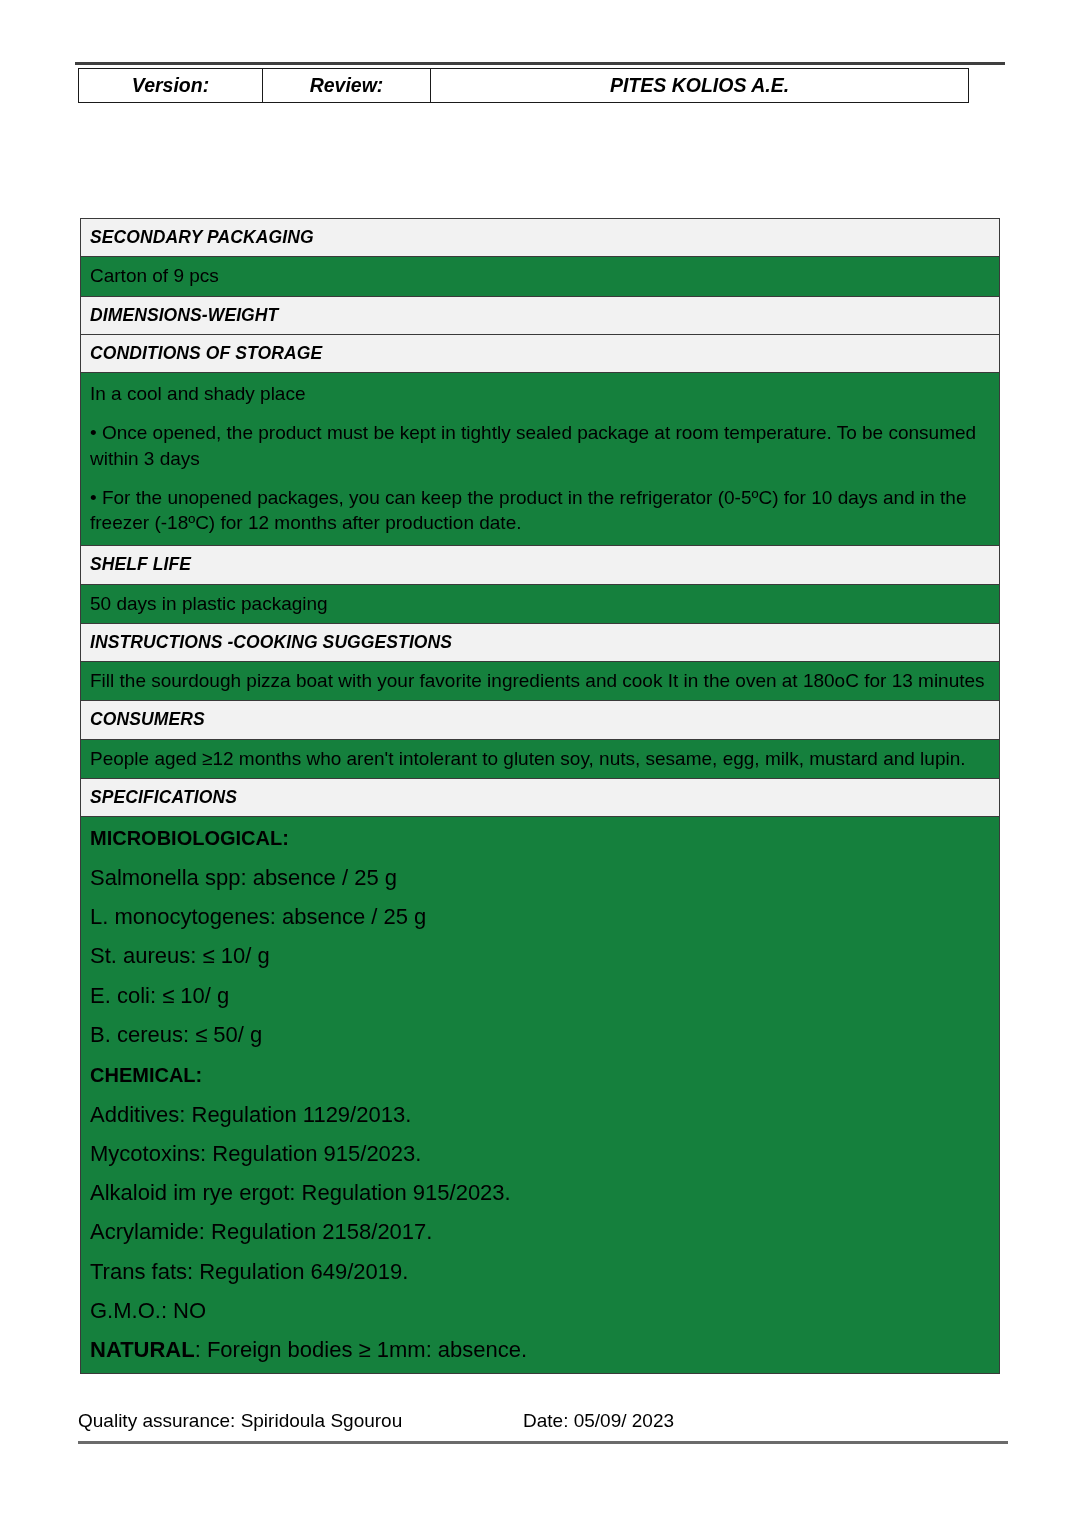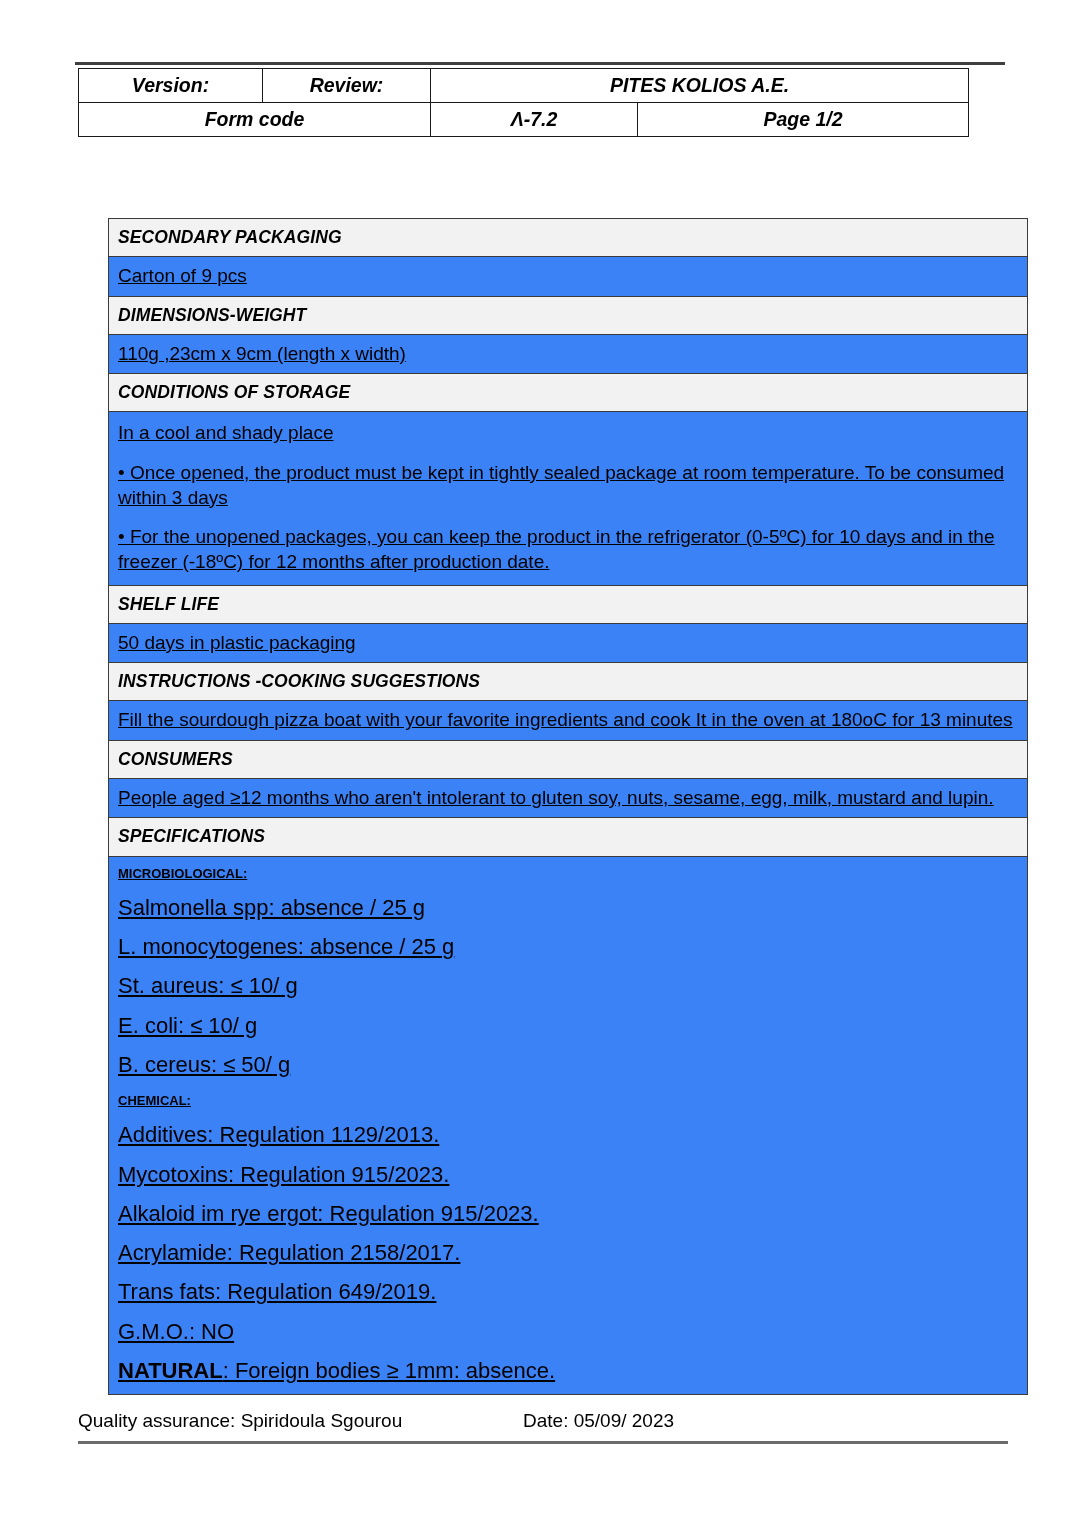--- a/index.html
+++ b/index.html
@@ -67,52 +67,50 @@
   }
 
   
   .main-table {
     position: absolute;
     left: 80px;
     top: 218px;
     width: 920px;
     border-collapse: collapse;
     table-layout: fixed;
-    margin-left: 28px;
   }
   .main-table td {
     border: 1.5px solid #3a3a3a;
     padding: 6px 9px 7px 9px;
     font-size: 19px;
     line-height: 1.33;
     vertical-align: top;
   }
   .main-table td.sec-head {
     background: #f2f2f2;
     font-weight: bold;
     font-style: italic;
     font-size: 17.5px;
     letter-spacing: 0.1px;
     padding-top: 7px;
     padding-bottom: 7px;
   }
   .main-table td.body-cell {
-    background: #3b82f6;
+    background: #15803d;
     font-weight: normal;
     font-style: normal;
-    text-decoration: underline;
   }
   .para {
     margin: 0 0 0 0;
     padding: 2px 0 3px 0;
   }
   .para + .para { padding-top: 11px; }
   .sub-head {
     font-weight: bold;
-    font-size: 13px;
+    font-size: 20px;
     padding: 2px 0 3px 0;
     margin: 0;
   }
   .spec-line {
     padding: 8px 0 2px 0;
     margin: 0;
     font-size: 22px;
   }
   .spec-line:first-child { padding-top: 2px; }
   .bold-inline { font-weight: bold; }
@@ -151,43 +149,35 @@
       <col style="width:168px">
       <col style="width:207px">
       <col style="width:331px">
     </colgroup>
     <tbody>
       <tr>
         <td>Version:</td>
         <td>Review:</td>
         <td colspan="2">PITES KOLIOS A.E.</td>
       </tr>
-      <tr>
-        <td colspan="2">Form code</td>
-        <td>Λ-7.2</td>
-        <td>Page 1/2</td>
-      </tr>
     </tbody>
   </table>
 
   <table class="main-table">
     <tbody>
 
       <tr>
         <td class="sec-head">SECONDARY PACKAGING</td>
       </tr>
       <tr>
         <td class="body-cell">Carton of 9 pcs</td>
       </tr>
 
       <tr>
         <td class="sec-head">DIMENSIONS-WEIGHT</td>
-      </tr>
-      <tr>
-        <td class="body-cell">110g ,23cm x 9cm (length x width)</td>
       </tr>
 
       <tr>
         <td class="sec-head">CONDITIONS OF STORAGE</td>
       </tr>
       <tr>
         <td class="body-cell">
           <div class="para">In a cool and shady place</div>
           <div class="para">• Once opened, the product must be kept in tightly sealed package at room temperature. To be consumed within 3 days</div>
           <div class="para">• For the unopened packages, you can keep the product in the refrigerator (0-5ºC) for 10 days and in the freezer (-18ºC) for 12 months after production date.</div>

